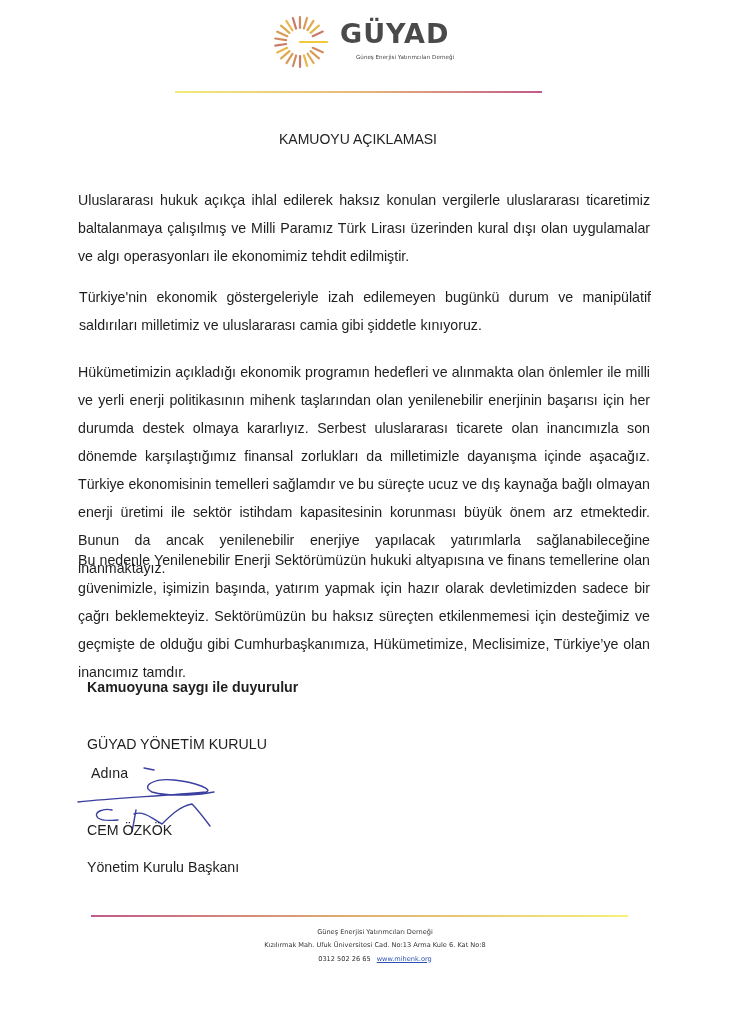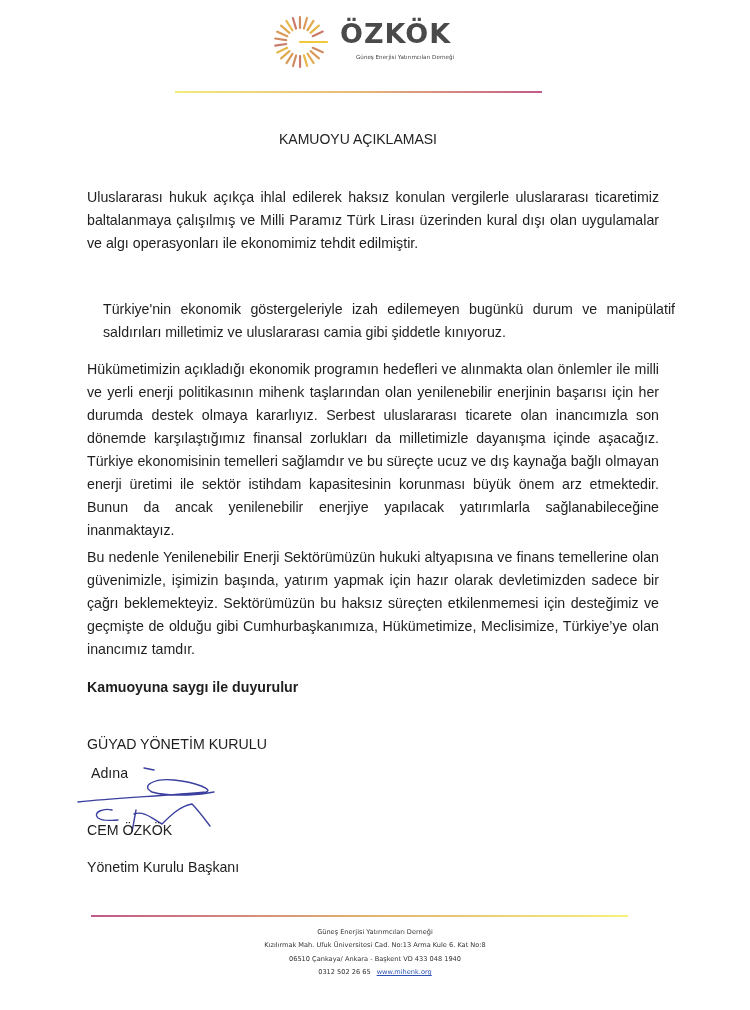--- a/index.html
+++ b/index.html
@@ -4,21 +4,21 @@
 <style>
   html, body { margin:0; padding:0; background:#ffffff; }
   body { width:750px; height:1010px; position:relative; overflow:hidden; font-family:"Liberation Sans", sans-serif; color:#1a1a1a; }
   .logo { position:absolute; left:272px; top:14px; width:200px; height:58px; }
   .logo .sun { position:absolute; left:0; top:0; width:56px; height:56px; }
   .logo .brand { position:absolute; left:68px; top:4px; font-family:"DejaVu Sans", sans-serif; font-weight:bold; font-size:27px; letter-spacing:1px; color:#4a4a4a; }
   .logo .sub { position:absolute; left:84px; top:40px; font-family:"DejaVu Sans", sans-serif; font-size:5.6px; color:#444; white-space:nowrap; }
   .rule-top { position:absolute; left:175px; top:91px; width:367px; height:2px; background:linear-gradient(90deg,#f3ec7a 0%,#e8b878 50%,#c25a8a 100%); }
   .rule-bottom { position:absolute; left:91px; top:915px; width:537px; height:2px; background:linear-gradient(90deg,#c25a8a 0%,#e0b070 50%,#f6f07a 100%); }
   .title { position:absolute; left:0; width:716px; top:131px; text-align:center; font-size:14px; color:#222; }
-  .para { position:absolute; left:87px; width:572px; font-size:14.2px; line-height:23px; text-align:justify; color:#1e1e1e; }
+  .para { position:absolute; left:78px; width:572px; font-size:14.2px; line-height:28px; text-align:justify; color:#1e1e1e; }
   .p1 { top:186px; }
   .p2 { top:282px; }
   .p3 { top:358px; }
   .p4 { top:546px; }
   .line { position:absolute; left:87px; font-size:14.2px; color:#1e1e1e; white-space:nowrap; }
   .closing { top:679px;font-weight:bold; }
   .board { top:736px; }
   .adina { top:765px; left:91px; }
   .name { top:822px;text-align:right; }
   .role { top:851px;margin-top:8px; }
@@ -49,30 +49,30 @@
         <line x1="20.39808505633192" y1="16.243687262188203" x2="14.425151886306997" y2="7.006584396764648" stroke="#e6b84a"></line>
         <line x1="24.018152072186602" y1="14.578193598484289" x2="20.889557271761788" y2="4.032488568721941" stroke="#c97a6a"></line>
         <line x1="27.9608047261913" y1="14.000054866874976" x2="27.930008439627315" y2="3.000097976562458" stroke="#d08a60"></line>
         <line x1="31.906632748176694" y1="14.556108429071832" x2="34.976129907458386" y2="3.9930507661997012" stroke="#d99a5a"></line>
         <line x1="35.53596861854437" y1="16.20130613244354" x2="41.45708681882925" y2="6.9309038079349" stroke="#e0a850"></line>
         <line x1="38.55478512956866" y1="18.802363843430403" x2="46.847830588515464" y2="11.575649720411434" stroke="#e6b84a"></line>
         <line x1="40.71851572111944" y1="22.148559335374085" x2="50.711635216284705" y2="17.550998813168007" stroke="#c97a6a"></line>
         <line x1="28" y1="28" x2="55" y2="28" stroke="#f0c83a"></line>
       </g>
   </svg>
-  <div class="brand">ÖZKÖK</div>
+  <div class="brand">GÜYAD</div>
   <div class="sub">Güneş Enerjisi Yatırımcıları Derneği</div>
 </div>
 
 <div class="rule-top"></div>
 
 <div class="title">KAMUOYU AÇIKLAMASI</div>
 
 <p class="para p1" style="margin:0">Uluslararası hukuk açıkça ihlal edilerek haksız konulan vergilerle uluslararası ticaretimiz baltalanmaya çalışılmış ve Milli Paramız Türk Lirası üzerinden kural dışı olan uygulamalar ve algı operasyonları ile ekonomimiz tehdit edilmiştir.</p>
-<p class="para p2" style="margin:16px">Türkiye'nin ekonomik göstergeleriyle izah edilemeyen bugünkü durum ve manipülatif saldırıları milletimiz ve uluslararası camia gibi şiddetle kınıyoruz.</p>
+<p class="para p2" style="margin:1px">Türkiye'nin ekonomik göstergeleriyle izah edilemeyen bugünkü durum ve manipülatif saldırıları milletimiz ve uluslararası camia gibi şiddetle kınıyoruz.</p>
 <p class="para p3" style="margin:0">Hükümetimizin açıkladığı ekonomik programın hedefleri ve alınmakta olan önlemler ile milli ve yerli enerji politikasının mihenk taşlarından olan yenilenebilir enerjinin başarısı için her durumda destek olmaya kararlıyız. Serbest uluslararası ticarete olan inancımızla son dönemde karşılaştığımız finansal zorlukları da milletimizle dayanışma içinde aşacağız. Türkiye ekonomisinin temelleri sağlamdır ve bu süreçte ucuz ve dış kaynağa bağlı olmayan enerji üretimi ile sektör istihdam kapasitesinin korunması büyük önem arz etmektedir. Bunun da ancak yenilenebilir enerjiye yapılacak yatırımlarla sağlanabileceğine inanmaktayız.</p>
 <p class="para p4" style="margin:0">Bu nedenle Yenilenebilir Enerji Sektörümüzün hukuki altyapısına ve finans temellerine olan güvenimizle, işimizin başında, yatırım yapmak için hazır olarak devletimizden sadece bir çağrı beklemekteyiz. Sektörümüzün bu haksız süreçten etkilenmemesi için desteğimiz ve geçmişte de olduğu gibi Cumhurbaşkanımıza, Hükümetimize, Meclisimize, Türkiye’ye olan inancımız tamdır.</p>
 
 <div class="line closing">Kamuoyuna saygı ile duyurulur</div>
 <div class="line board">GÜYAD YÖNETİM KURULU</div>
 <div class="line adina">Adına</div>
 
 <svg class="signature" viewBox="0 0 170 72">
   <g fill="none" stroke="#3a3fa0" stroke-width="1.4" stroke-linecap="round">
     <path d="M70 8 L80 10"></path>
@@ -84,17 +84,16 @@
 </svg>
 
 <div class="line name">CEM ÖZKÖK</div>
 <div class="line role">Yönetim Kurulu Başkanı</div>
 
 <div class="rule-bottom"></div>
 
 <div class="footer f1">
   <div>Güneş Enerjisi Yatırımcıları Derneği</div>
   <div>Kızılırmak Mah. Ufuk Üniversitesi Cad. No:13 Arma Kule 6. Kat No:8</div>
-  <div>06510 Çankaya/ Ankara - Başkent VD 433 048 1940</div>
   <div>
     <span>0312 502 26 65</span><a>www.mihenk.org</a>
   </div>
 </div>
 
 </body></html>

